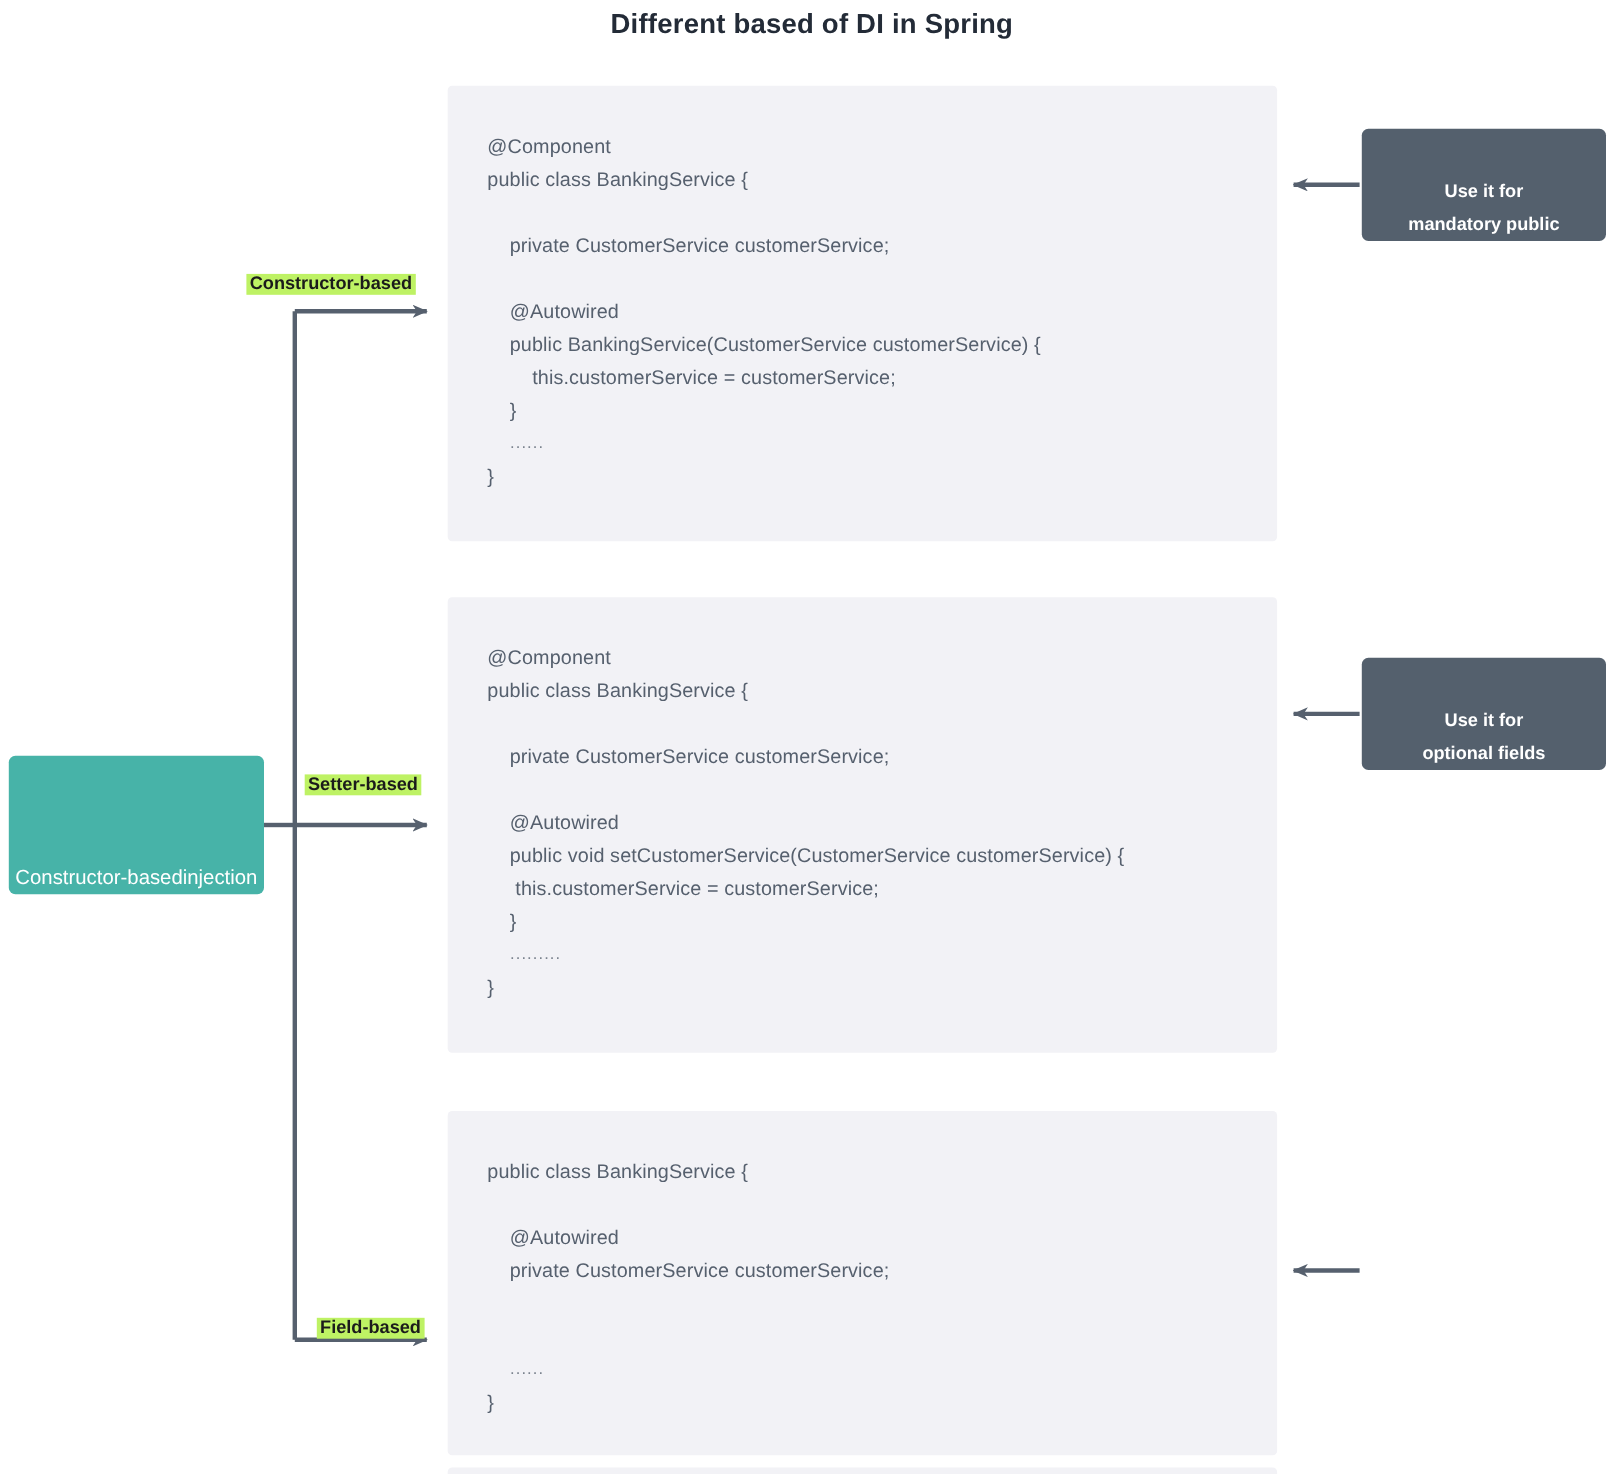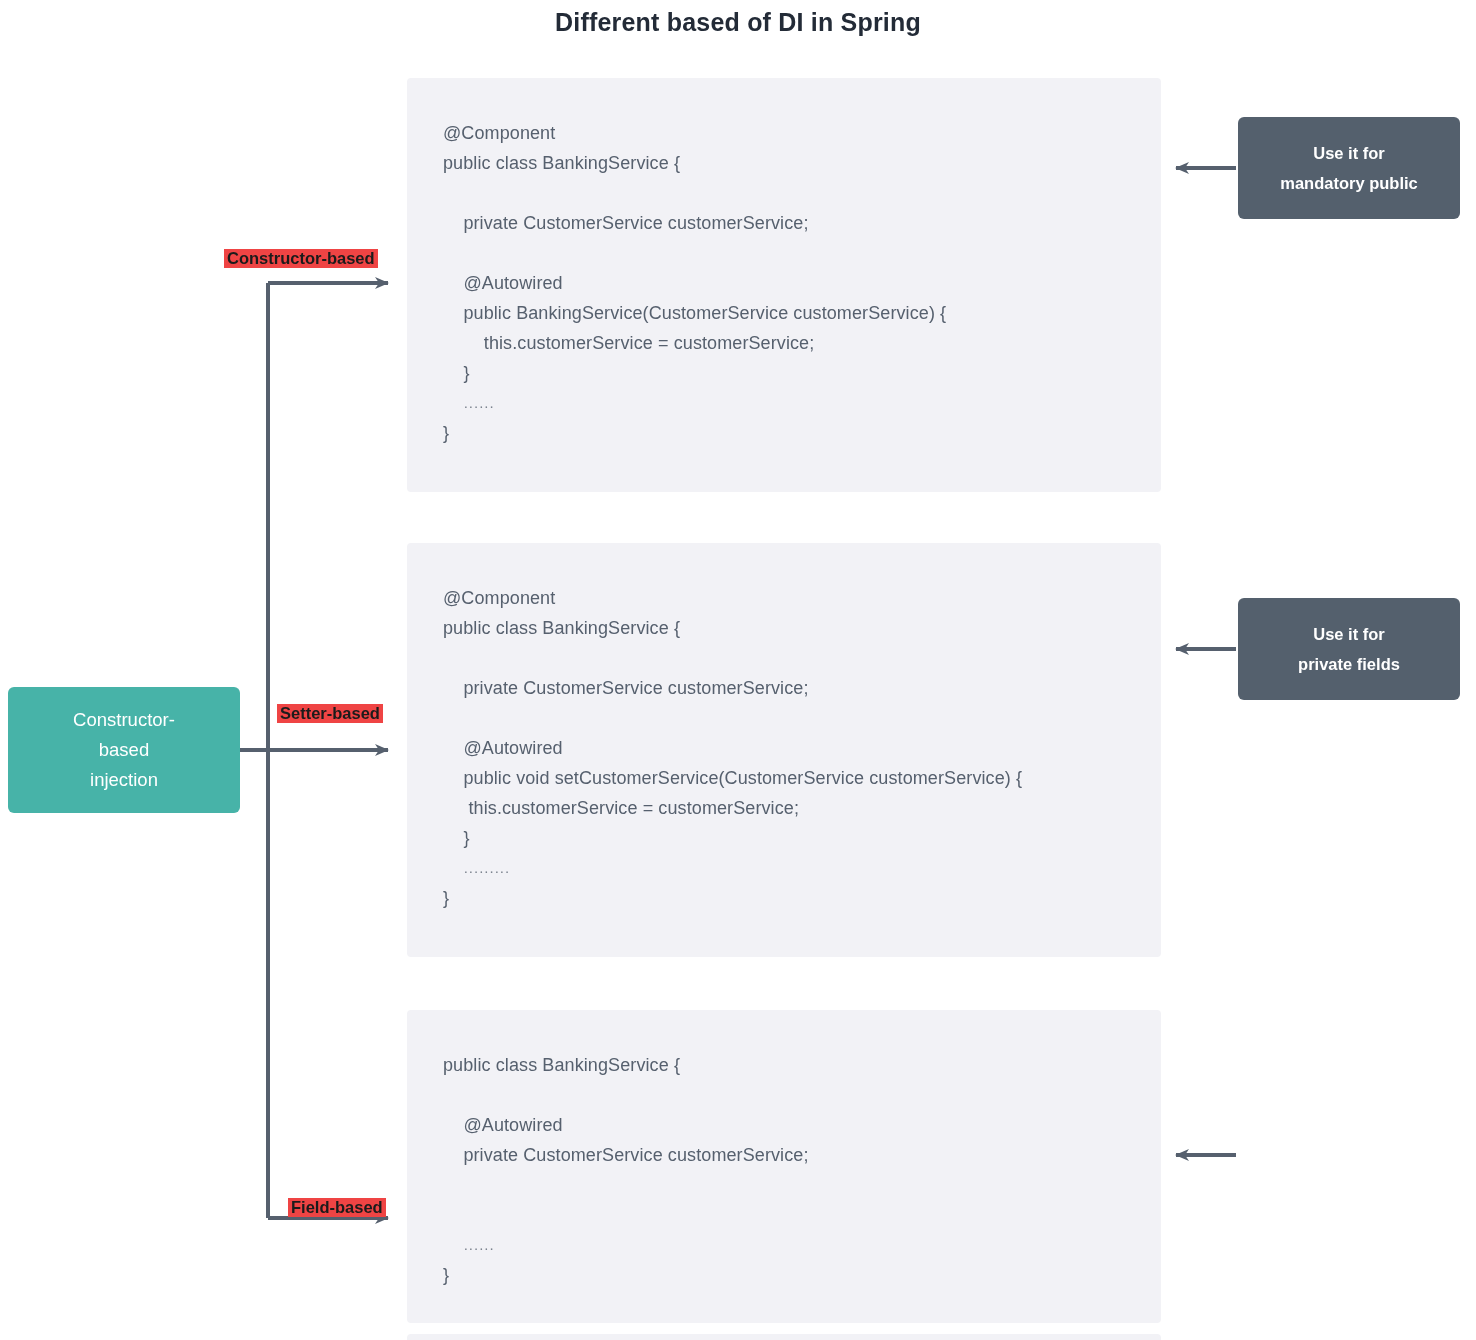--- a/index.html
+++ b/index.html
@@ -63,52 +63,52 @@
     color: #7b838e;
     letter-spacing: 1px;
   }
 
   .green-node {
     position: absolute;
     background: #47b3a8;
     border-radius: 6px;
     color: #ffffff;
     display: flex;
-    flex-direction: column;
-    align-items: center;
+    flex-direction: row;
+    align-items: flex-end;
     justify-content: center;
     font-size: 18.5px;
     line-height: 30px;
     text-align: center;
     box-sizing: border-box;
   }
 
   .note-node {
     position: absolute;
     background: #54606d;
     border-radius: 6px;
     color: #ffffff;
     display: flex;
     flex-direction: column;
     align-items: center;
-    justify-content: center;
+    justify-content: flex-end;
     font-size: 16.5px;
     font-weight: 700;
     line-height: 30px;
     text-align: center;
     box-sizing: border-box;
   }
 
   .edge-label {
     position: absolute;
     font-size: 16.5px;
     font-weight: 700;
     color: #1b1b1b;
     white-space: nowrap;
-    background: #ef4444;
+    background: #bef264;
     padding: 0 3px;
   }
 </style>
 </head>
 <body>
 
 <div id="canvas">
 
   <div class="title">Different based of DI in Spring</div>
 
@@ -198,17 +198,17 @@
 
   <div class="code-block" style="left:407px; top:1334px; width:754px; height:60px; padding:0;"></div>
 
   <div class="note-node" style="left:1238px; top:117px; width:222px; height:102px;">
     <span>Use it for</span>
     <span>mandatory public</span>
   </div>
 
   <div class="note-node" style="left:1238px; top:598px; width:222px; height:102px;">
     <span>Use it for</span>
-    <span>private fields</span>
+    <span>optional fields</span>
   </div>
 
 
 </div>
 
 </body></html>

